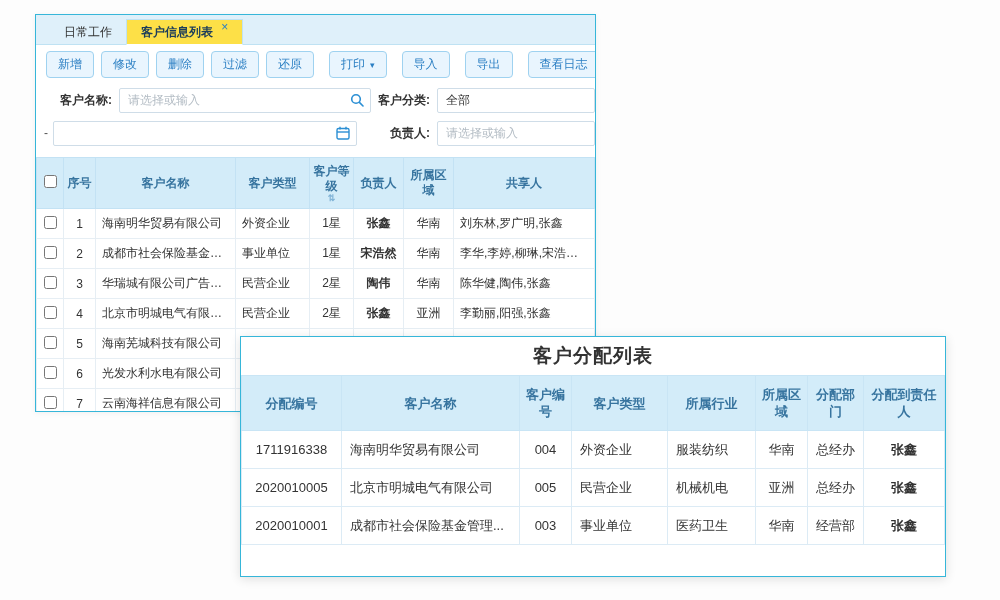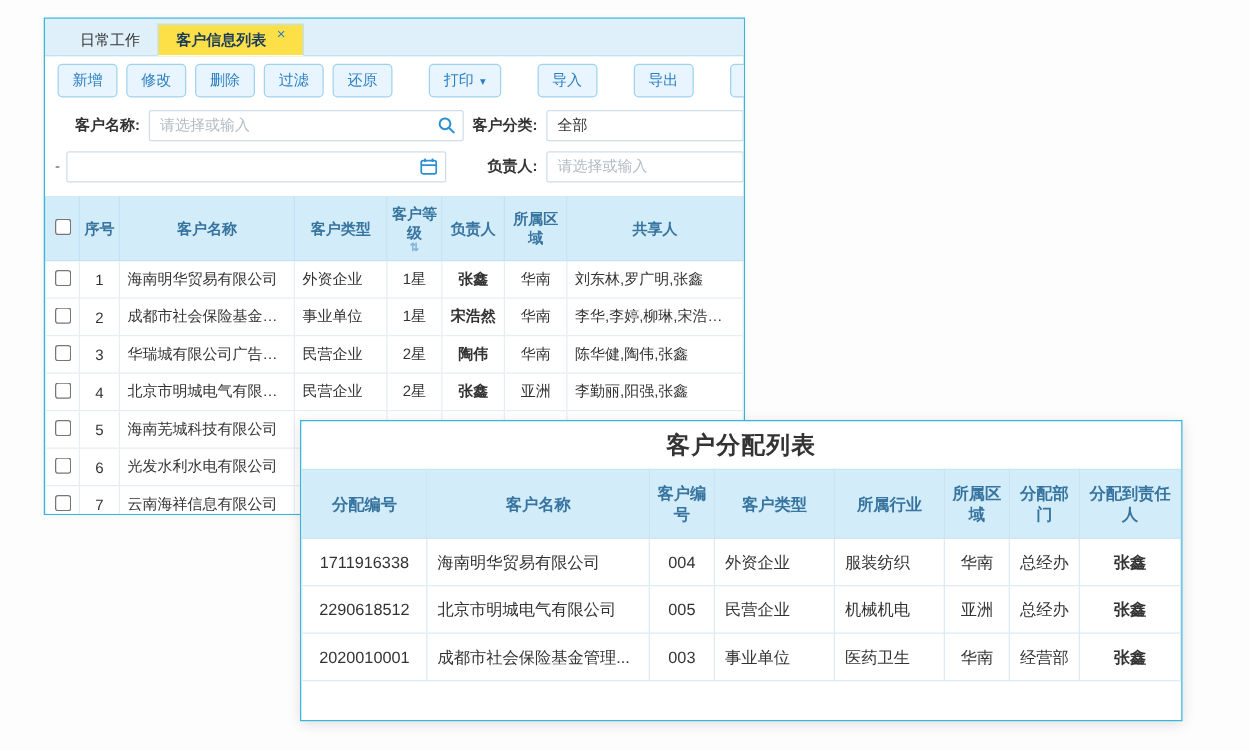--- a/index.html
+++ b/index.html
@@ -12,21 +12,21 @@
 
   
   .tabbar { height:30px; background:#dff0fa; border-bottom:1px solid #bfe2f3; display:flex; align-items:flex-end; padding-left:14px; box-sizing:border-box; }
   .tab { font-size:12px; color:#333; padding:0 14px; height:24px; line-height:24px; cursor:pointer; position:relative; }
   .tab.active { background:#fde047; border:1px solid #bfe2f3; border-bottom:1px solid #fff; margin-bottom:-1px; color:#1c3d5a; font-weight:bold; }
   .tab-close { color:#2b7fc3; font-weight:normal; font-size:12px; margin-left:5px; position:relative; top:-5px; cursor:pointer; }
 
   
   .toolbar { display:flex; align-items:flex-end; gap:7px; padding:6px 8px 6px 10px; }
   .btn { font-family:inherit; font-size:12px; color:#2b7fc3; background:#e9f5fe; border:1px solid #9fd2f0; border-radius:4px; padding:4px 11px; cursor:pointer; white-space:nowrap; }
-  .btn.sep { margin-left:22px; }
+  .btn.sep { margin-left:8px; }
   .caret { font-size:9px; margin-left:5px; }
 
   
   .filters { padding:0 0 4px 0; }
   .frow { display:flex; align-items:center; height:26px; margin:3px 0 7px 0; padding-left:24px; font-size:12px; }
   .frow.second { padding-left:8px; }
   .flabel { font-weight:bold; color:#333; margin-right:7px; white-space:nowrap; }
   .dash { color:#555; margin-right:5px; }
   .inputwrap { position:relative; height:25px; box-sizing:border-box; }
   .inputwrap input { width:100%; height:25px; box-sizing:border-box; border:1px solid #cfdde8; border-radius:2px; padding:0 26px 0 8px; font-size:12px; color:#0f172a; font-family:inherit; outline:none; }
@@ -251,21 +251,21 @@
           <td class="tc link">1711916338</td>
           <td class="link">海南明华贸易有限公司</td>
           <td class="tc">004</td>
           <td>外资企业</td>
           <td>服装纺织</td>
           <td class="tc">华南</td>
           <td class="tc">总经办</td>
           <td class="tc linkb">张鑫</td>
         </tr>
         <tr>
-          <td class="tc link">2290618512</td>
+          <td class="tc link">2020010005</td>
           <td class="link">北京市明城电气有限公司</td>
           <td class="tc">005</td>
           <td>民营企业</td>
           <td>机械机电</td>
           <td class="tc">亚洲</td>
           <td class="tc">总经办</td>
           <td class="tc linkb">张鑫</td>
         </tr>
         <tr>
           <td class="tc link">2020010001</td>

